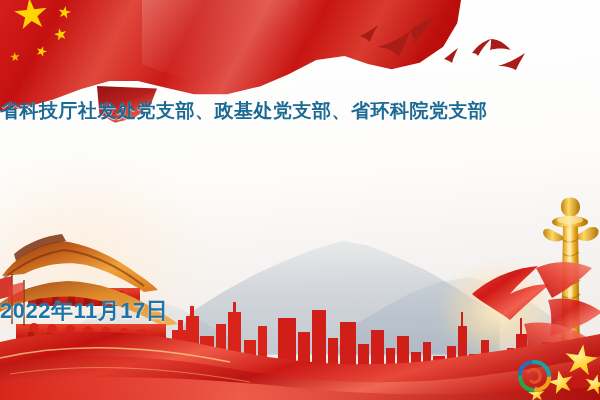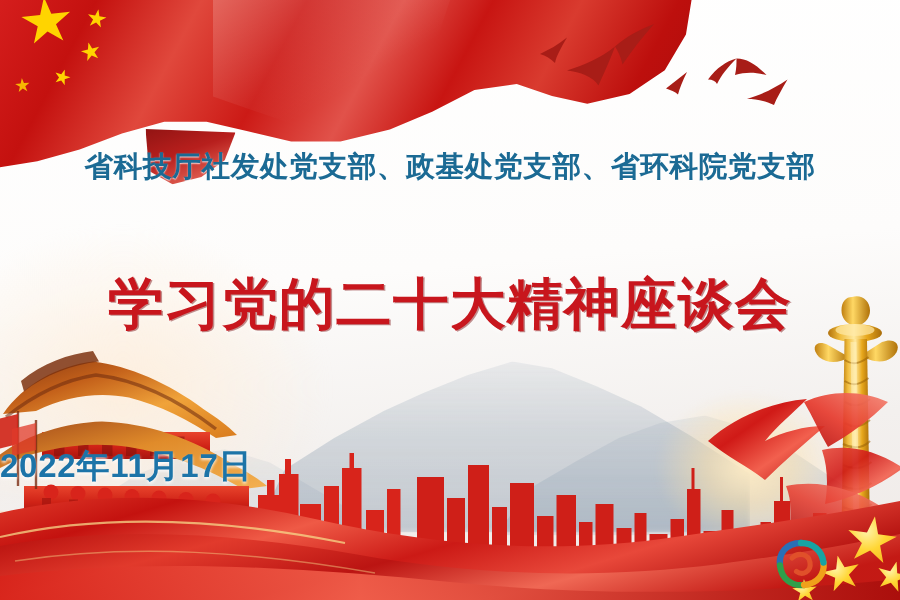--- a/index.html
+++ b/index.html
@@ -116,21 +116,20 @@
   .gs2 { left: 548px; top: 370px; width: 26px; height: 25px; transform: rotate(-12deg); }
   .gs3 { left: 584px; top: 374px; width: 22px; height: 21px; transform: rotate(15deg); }
   .gs4 { left: 528px; top: 386px; width: 17px; height: 16px; transform: rotate(-4deg); }
 
   
   .logo { position: absolute; left: 514px; top: 356px; width: 40px; height: 40px; }
 
   
   .subtitle {
     position: absolute; left: 0; top: 98px; width: 600px;
-    text-align: center;
     font-size: 19px;
     font-weight: bold;
     letter-spacing: .5px;
     color: #1b6a94;
     text-shadow: 0 1px 1px rgba(255,255,255,.85);
     white-space: nowrap;
   }
   .main-title {
     position: absolute; left: 0; top: 178px; width: 600px;
     text-align: center;
@@ -402,17 +401,16 @@
       <path d="M20 6 C10 6 5 13 6 21" stroke="#2a6fb5"></path>
       <path d="M6 21 C7 30 14 35 22 34" stroke="#2f9f4a"></path>
       <path d="M22 34 C31 33 36 27 35 19" stroke="#f0a11a"></path>
       <path d="M35 19 C34 11 28 6 20 6" stroke="#17a3a3"></path>
       <path d="M14 16 C18 12 25 13 26 19 C27 25 21 28 17 25" stroke="#e0502a" stroke-width="3.4"></path>
     </g>
   </svg>
 
   <div class="subtitle">省科技厅社发处党支部、政基处党支部、省环科院党支部</div>
 
-  <div class="main-title">学习党的二十大精神座谈会</div>
 
   <div class="date">2022年11月17日</div>
 
 </div>
 
 </body></html>

